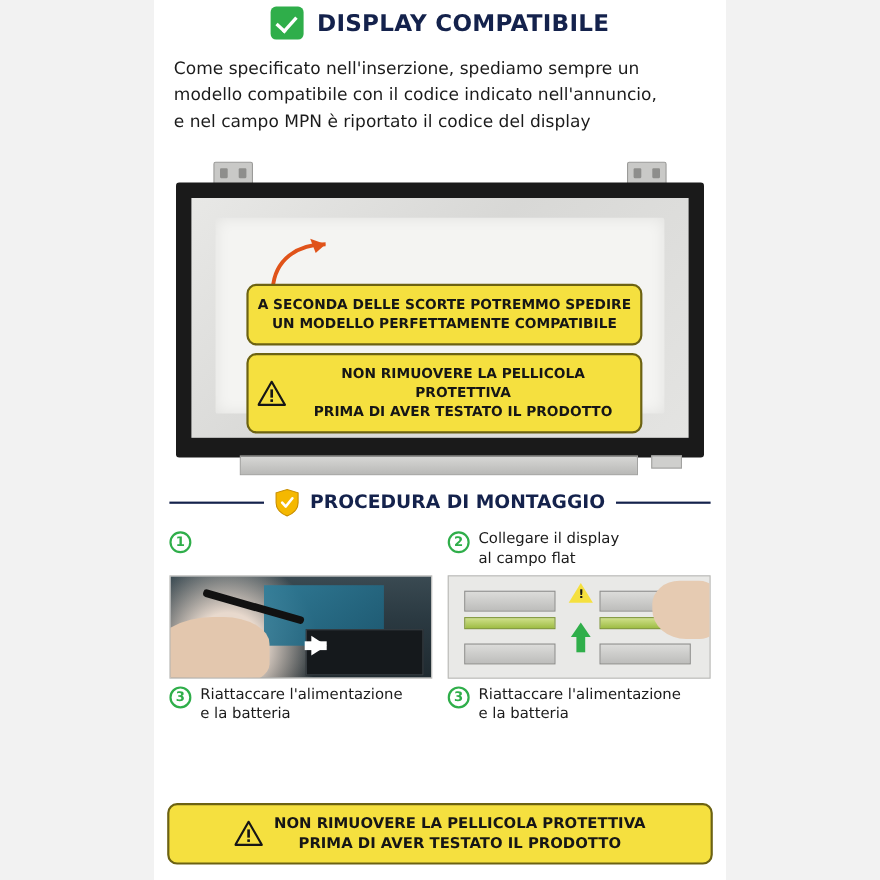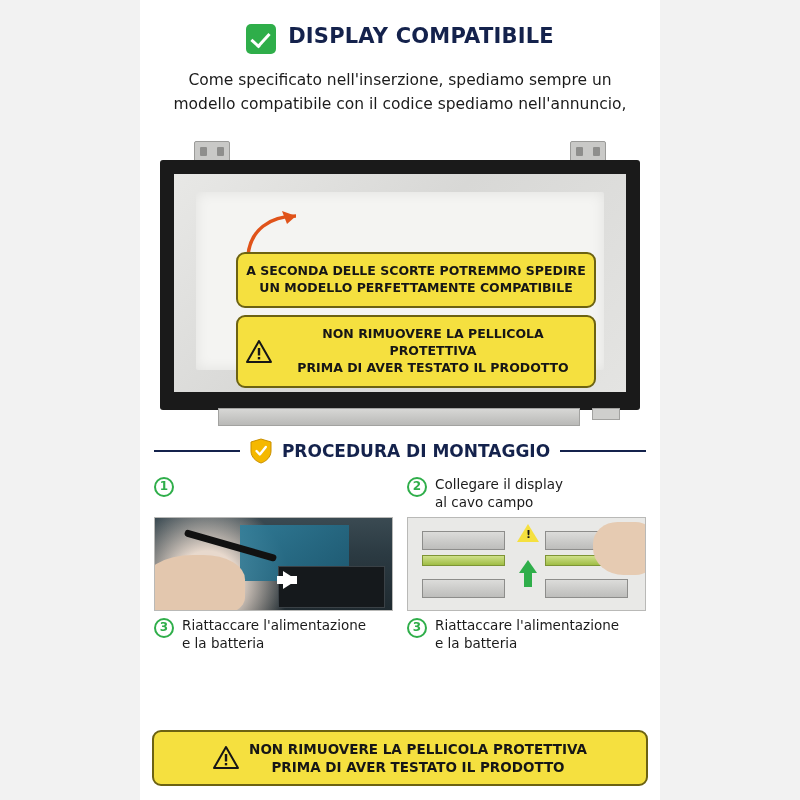--- a/index.html
+++ b/index.html
@@ -36,24 +36,24 @@
     top: 0;
     width: 520px;
     height: 800px;
     background: #ffffff;
     box-sizing: border-box;
   }
 
   
   .header-row {
     display: flex;
-    align-items: flex-start;
+    align-items: center;
     justify-content: center;
     gap: 12px;
-    padding-top: 24px;
+    padding-top: 6px;
   }
   .check-box-icon {
     width: 30px;
     height: 30px;
     border-radius: 5px;
     background: #2fae4a;
     position: relative;
     flex: none;
   }
   .check-box-icon::after {
@@ -69,21 +69,21 @@
   }
   .header-title {
     font-size: 21px;
     font-weight: bold;
     color: #14224c;
     letter-spacing: 0.2px;
     white-space: nowrap;
   }
   .intro {
     margin: 14px 18px 0 18px;
-    text-align: center;
+    text-align: left;
     font-size: 15.5px;
     line-height: 1.55;
     color: #1b1b1b;
   }
 
   
   .panel-wrap {
     position: relative;
     margin: 16px 12px 0 12px;
     height: 300px;
@@ -170,21 +170,20 @@
     background: #f5e03f;
     border: 2px solid #6c6212;
     border-radius: 9px;
     text-align: center;
     color: #161616;
     font-weight: bold;
     font-size: 12.5px;
     line-height: 1.35;
     padding: 9px 8px;
     box-sizing: border-box;
-    margin-left: 12px;
   }
   .callout-1 {
     left: 72px;
     top: 120px;
     width: 360px;
   }
   .callout-2 {
     left: 72px;
     top: 183px;
     width: 360px;
@@ -424,21 +423,22 @@
 
   <div class="content">
 
     <div class="header-row">
       <span class="check-box-icon"></span>
       <span class="header-title">DISPLAY COMPATIBILE</span>
     </div>
 
     <div class="intro">
       <div>Come specificato nell'inserzione, spediamo sempre un</div>
-      <div>modello compatibile con il codice spediamo nell'annuncio,</div>
+      <div>modello compatibile con il codice indicato nell'annuncio,</div>
+      <div>e nel campo MPN è riportato il codice del display</div>
     </div>
 
     <div class="panel-wrap">
       <div class="bracket left"></div>
       <div class="bracket right"></div>
 
       <div class="panel-outer">
         <div class="panel-inner">
           <div class="panel-screen"></div>
         </div>
@@ -487,21 +487,21 @@
     <div class="steps-grid">
 
       <div class="step-label">
         <span class="step-num">1</span>
       </div>
 
       <div class="step-label">
         <span class="step-num">2</span>
         <span>
           <span>Collegare il display</span><br>
-          <span>al cavo campo</span>
+          <span>al campo flat</span>
         </span>
       </div>
 
       <div class="photo photo-a">
         <span class="pcb"></span>
         <span class="battery"></span>
         <span class="tool"></span>
         <span class="hand"></span>
         <span class="white-arrow"></span>
       </div>

